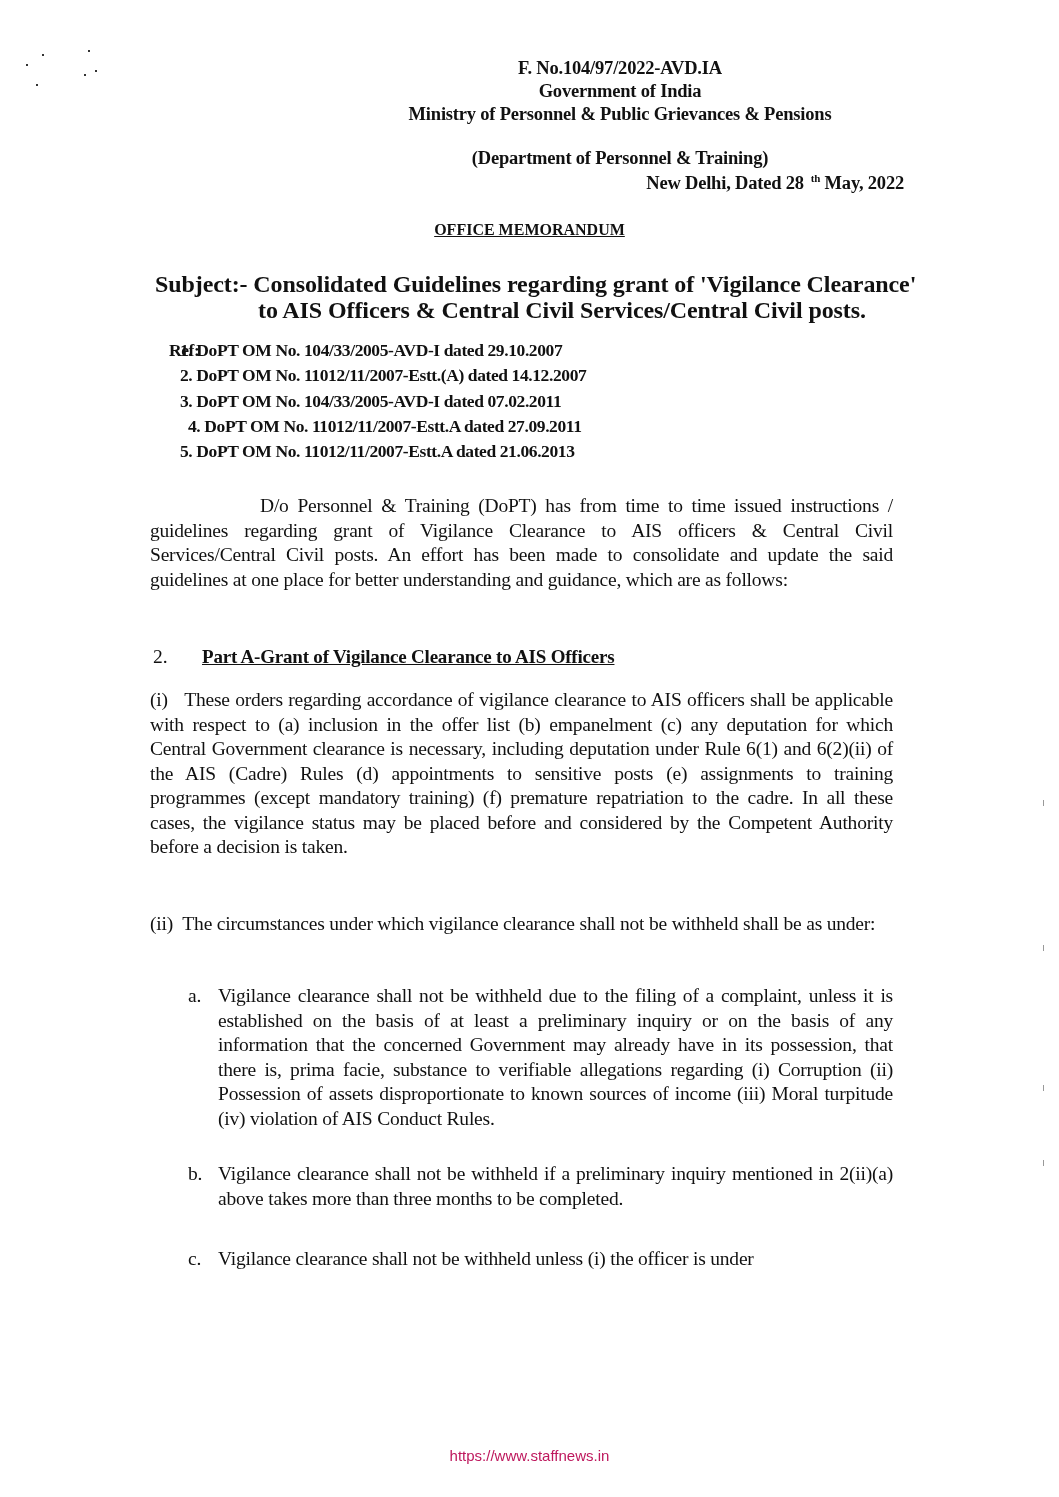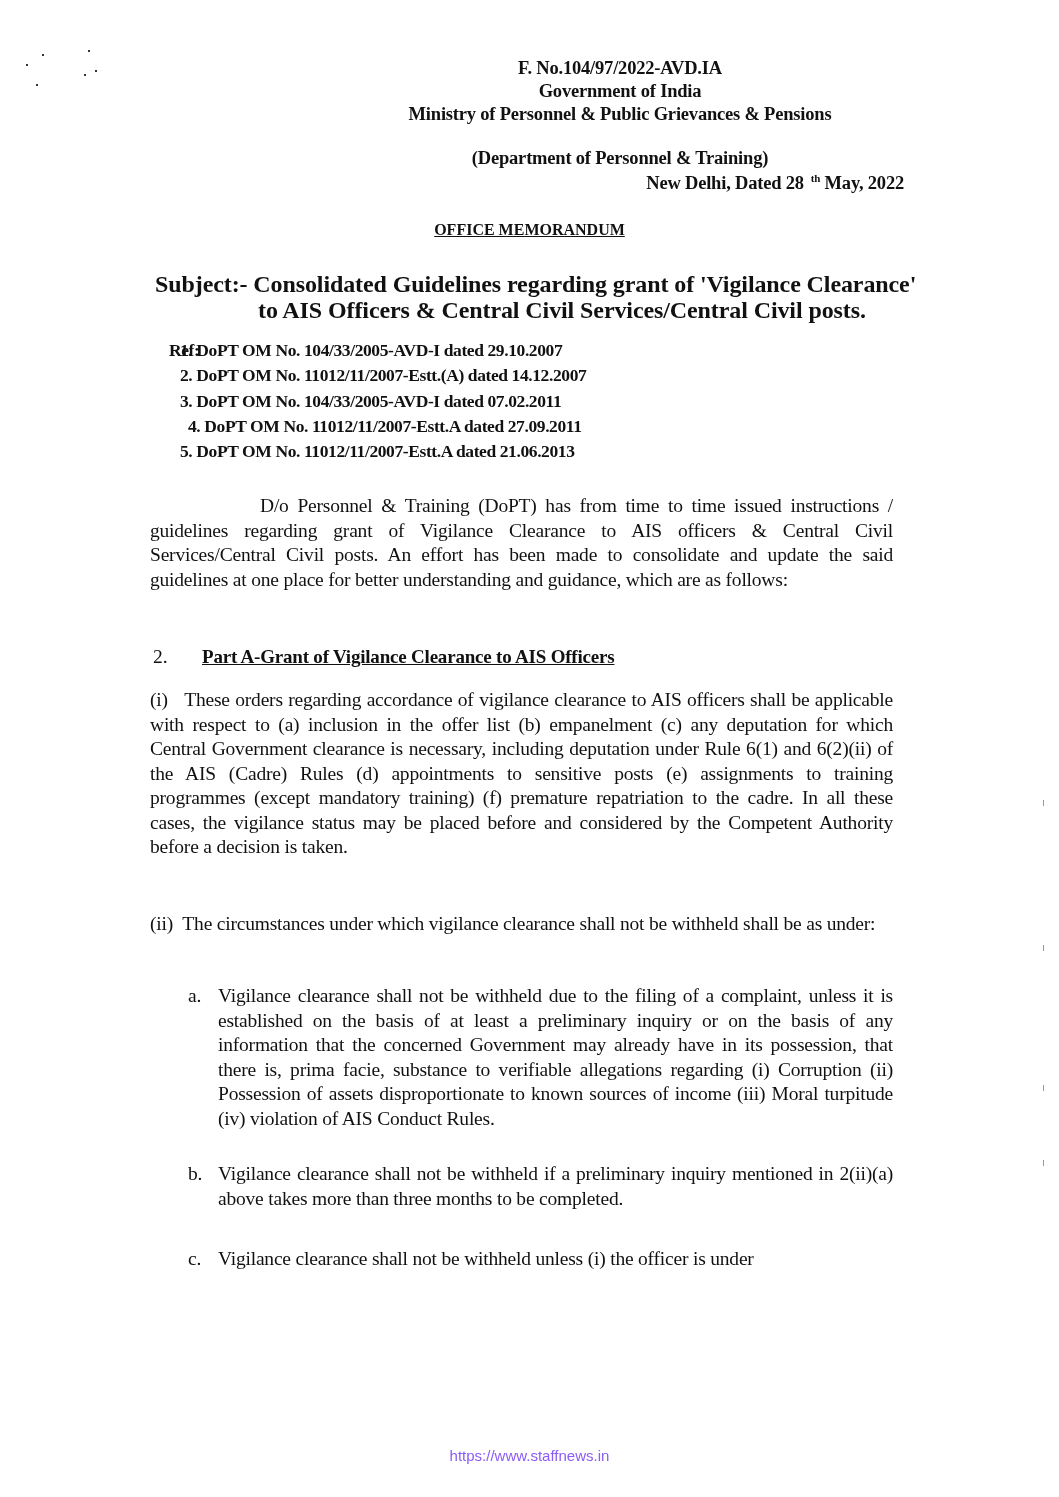--- a/index.html
+++ b/index.html
@@ -22,21 +22,21 @@
   .para.indent { text-indent: 110px; }
   .heading2 { position: absolute; left: 153px; top: 646px; font-size: 19.5px; }
   .heading2 .num { display: inline-block; width: 49px; }
   .heading2 .ttl { font-weight: bold; text-decoration: underline; font-size: 19px; letter-spacing: -0.2px; margin-top: 29px; }
   .sub-item {
     position: absolute; left: 188px; width: 705px;
     font-size: 19.5px; line-height: 24.5px; text-align: justify; letter-spacing: -0.2px;
   }
   .sub-item .marker { position: absolute; left: 0; top: 0; }
   .sub-item .body { margin-left: 30px; display: block; }
-  .footer-url { position: absolute; left: 0; width: 1059px; top: 1447px; text-align: center; font-family: "Liberation Sans", sans-serif; font-size: 15px; color: #8b5cf6; }
+  .footer-url { position: absolute; left: 0; width: 1059px; top: 1447px; text-align: center; font-family: "Liberation Sans", sans-serif; font-size: 15px; color: #be185d; }
   .speck { position: absolute; background: #333; width: 2px; height: 2px; }
   .faint { position: absolute; background: #999; width: 1px; height: 6px; }
 </style>
 </head>
 <body>
 
 <div class="speck" style="left:42px;top:54px;"></div>
 <div class="speck" style="left:26px;top:64px;"></div>
 <div class="speck" style="left:88px;top:50px;"></div>
 <div class="speck" style="left:84px;top:74px;"></div>

